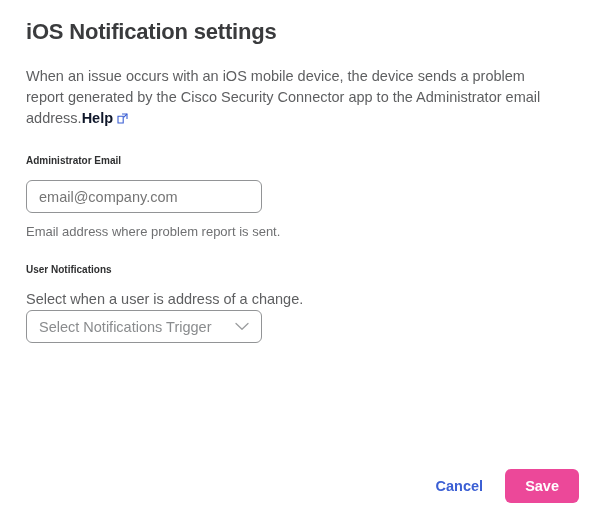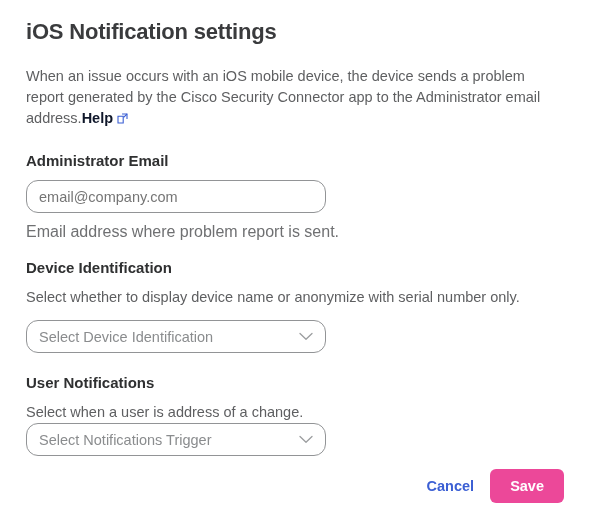--- a/index.html
+++ b/index.html
@@ -51,46 +51,46 @@
 
   .ext-icon {
     display: inline-block;
     vertical-align: -1px;
     margin-left: 4px;
   }
   .ext-icon svg { display: block; }
 
   .field-label {
     margin: 0;
-    font-size: 15px;
+    font-size: 10px;
     font-weight: bold;
     color: #2f3031;
     line-height: 20px;
   }
 
   .field-desc {
     margin: 0;
     font-size: 14.5px;
     line-height: 21px;
     color: #5e5f61;
   }
 
   .helper-text {
     margin: 0;
-    font-size: 16px;
+    font-size: 13px;
     line-height: 16px;
     color: #6f7072;
   }
 
   .control {
     box-sizing: border-box;
-    width: 300px;
+    width: 236px;
     height: 33px;
     border: 1px solid #929496;
-    border-radius: 12px;
+    border-radius: 6px;
     background: #ffffff;
     display: flex;
     align-items: center;
     padding: 0 12px;
     font-size: 14.5px;
     color: #8a8c8e;
   }
 
   .control .placeholder {
     flex: 1 1 auto;
@@ -114,25 +114,25 @@
   .block-device     { padding-top: 18px; }
   .block-device .field-desc { margin-top: 9px; }
   .block-device .control { margin-top: 12px; }
 
   .block-user       { padding-top: 20px; }
   .block-user .field-desc { margin-top: 9px; }
   .block-user .control { }
 
   .actions {
     position: absolute;
-    right: 26px;
+    right: 11px;
     bottom: 19px;
     display: flex;
     align-items: center;
-    gap: 10px;
+    gap: 16px;
   }
 
   .btn-cancel {
     border: 0;
     background: transparent;
     font-family: inherit;
     font-size: 14.5px;
     font-weight: bold;
     color: #3b5fd4;
     padding: 8px 6px;
@@ -165,32 +165,20 @@
             <path d="M6.6 4.4 L10 1" fill="none" stroke="#3b5fd4" stroke-width="1.1"></path>
           </svg></span></a>
   </p>
 
   <div class="block-email">
     <p class="field-label">Administrator Email</p>
     <input class="control" type="text" placeholder="email@company.com" style="">
     <p class="helper-text">Email address where problem report is sent.</p>
   </div>
 
-  <div class="block-device">
-    <p class="field-label">Device Identification</p>
-    <p class="field-desc">Select whether to display device name or anonymize with serial number only.</p>
-    <div class="control">
-      <span class="placeholder">Select Device Identification</span>
-      <span class="chevron">
-          <svg width="14" height="9" viewBox="0 0 14 9" aria-hidden="true">
-            <path d="M1 1.5 L7 7.2 L13 1.5" fill="none" stroke="#9b9d9f" stroke-width="1.3" stroke-linecap="round" stroke-linejoin="round"></path>
-          </svg>
-        </span>
-    </div>
-  </div>
 
   <div class="block-user">
     <p class="field-label">User Notifications</p>
     <p class="field-desc">Select when a user is address of a change.</p>
     <div class="control">
       <span class="placeholder">Select Notifications Trigger</span>
       <span class="chevron">
           <svg width="14" height="9" viewBox="0 0 14 9" aria-hidden="true">
             <path d="M1 1.5 L7 7.2 L13 1.5" fill="none" stroke="#9b9d9f" stroke-width="1.3" stroke-linecap="round" stroke-linejoin="round"></path>
           </svg>

